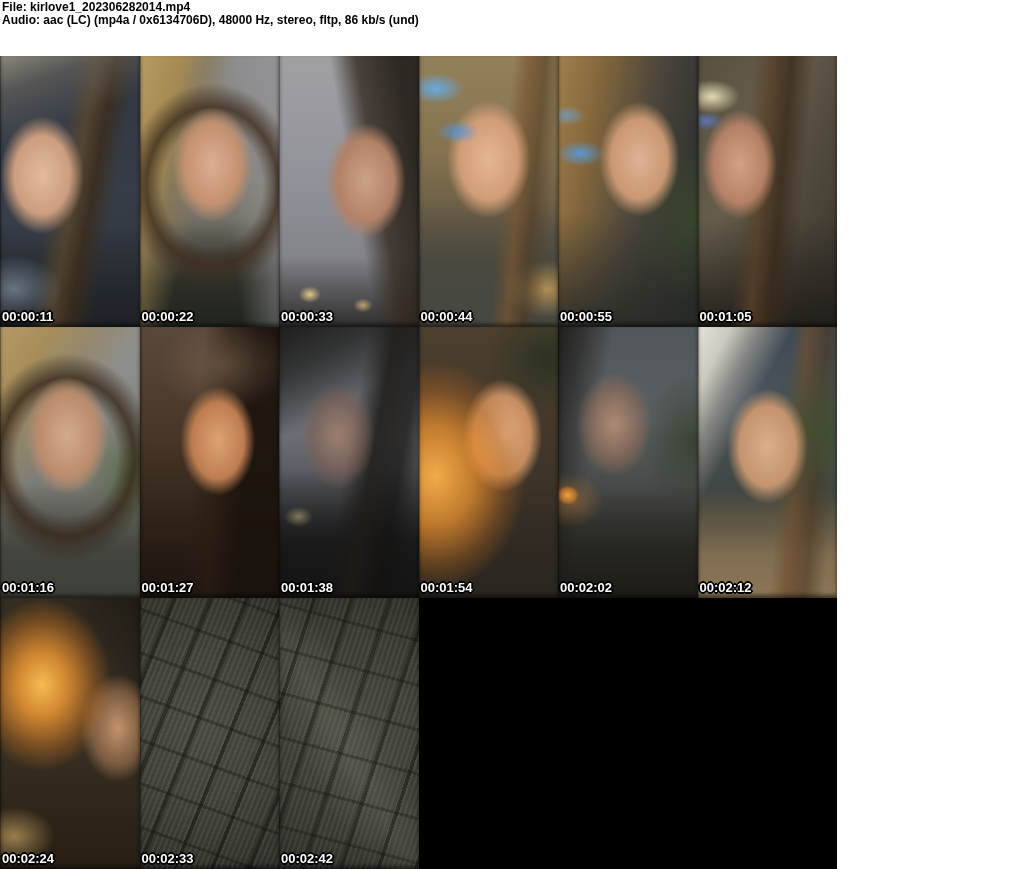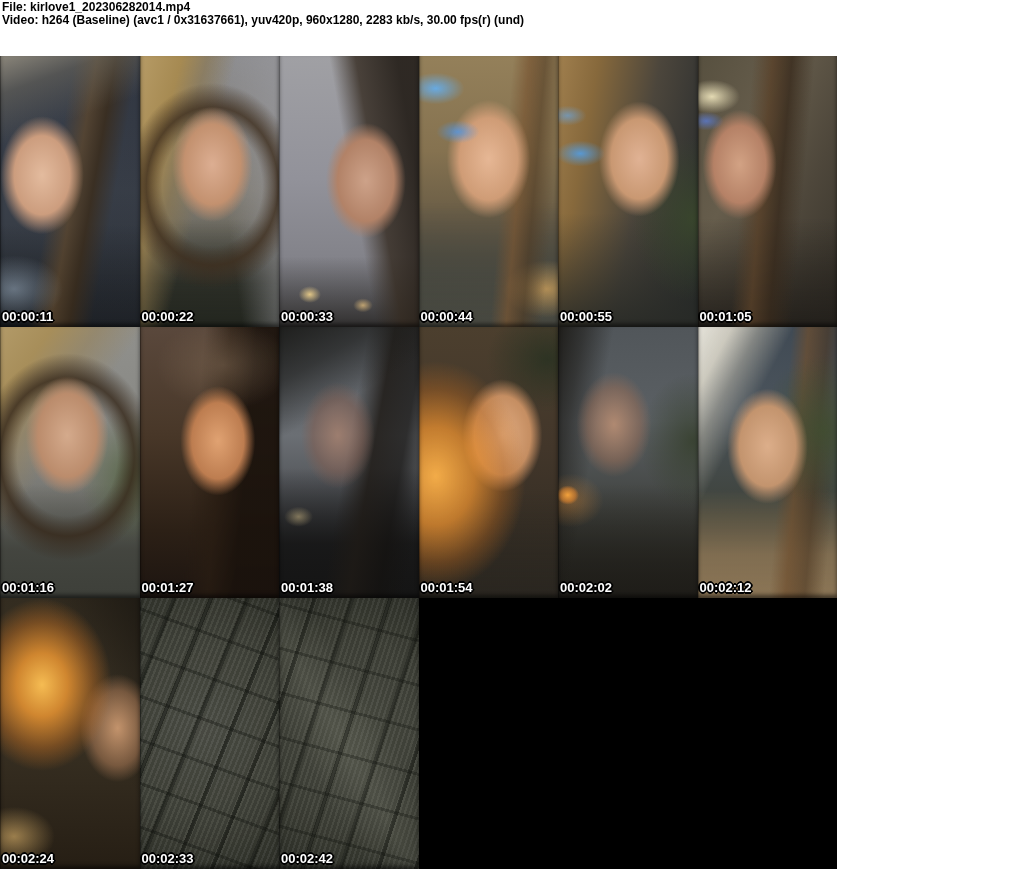--- a/index.html
+++ b/index.html
@@ -46,21 +46,21 @@
     text-shadow:
       -1px -1px 0 #000, 1px -1px 0 #000, -1px 1px 0 #000, 1px 1px 0 #000,
       -2px 0 0 #000, 2px 0 0 #000, 0 -2px 0 #000, 0 2px 0 #000;
   }
 </style>
 </head>
 <body>
 
 <div class="header">
   <div class="hline">File: kirlove1_202306282014.mp4</div>
-  <div class="hline">Video: h264 (Baseline) (avc1 / 0x31637661), yuv420p, 960x1280, 2283 kb/s, 30.00 fps(r) (und)</div>
+  <div class="hline">Audio: aac (LC) (mp4a / 0x6134706D), 48000 Hz, stereo, fltp, 86 kb/s (und)</div>
 </div>
 
 <div class="sheet" id="sheet">
   <div class="thumb" style="background: radial-gradient(58px 82px at 30% 44%, rgb(227, 187, 158) 0%, rgb(204, 157, 126) 48%, rgba(160, 115, 88, 0) 72%), radial-gradient(70px 48px at 10% 86%, rgba(170, 190, 210, 0.5) 0%, rgba(170, 190, 210, 0) 70%), linear-gradient(160deg, rgba(148, 142, 128, 0.9) 0%, rgba(110, 106, 95, 0.55) 12%, rgba(70, 72, 78, 0) 28%), linear-gradient(100deg, rgba(0, 0, 0, 0) 40%, rgba(92, 70, 44, 0.75) 52%, rgba(58, 44, 28, 0.85) 62%, rgba(40, 44, 52, 0.2) 74%), linear-gradient(0deg, rgba(24, 27, 31, 0.85) 0%, rgba(24, 27, 31, 0.55) 14%, rgba(0, 0, 0, 0) 38%), linear-gradient(rgb(51, 57, 69) 0%, rgb(59, 65, 75) 50%, rgb(46, 51, 58) 100%);">
     <span class="ts">00:00:11</span>
   </div>
 
   <div class="thumb" style="background: radial-gradient(56px 80px at 52% 40%, rgb(220, 174, 146) 0%, rgb(195, 145, 111) 50%, rgba(150, 105, 78, 0) 72%), radial-gradient(100px 120px at 52% 48%, rgba(0, 0, 0, 0) 50%, rgba(62, 46, 30, 0.8) 66%, rgba(62, 46, 30, 0) 86%), linear-gradient(105deg, rgb(182, 155, 102) 0%, rgb(166, 138, 82) 20%, rgba(140, 118, 74, 0.6) 32%, rgba(0, 0, 0, 0) 46%), linear-gradient(262deg, rgba(148, 148, 152, 0.95) 0%, rgba(148, 148, 152, 0.5) 20%, rgba(0, 0, 0, 0) 42%), linear-gradient(0deg, rgb(35, 38, 31) 0%, rgba(35, 38, 31, 0.85) 16%, rgba(0, 0, 0, 0) 40%), linear-gradient(rgb(138, 138, 140) 0%, rgb(126, 122, 112) 50%, rgb(74, 74, 66) 100%);">
     <span class="ts">00:00:22</span>
   </div>

